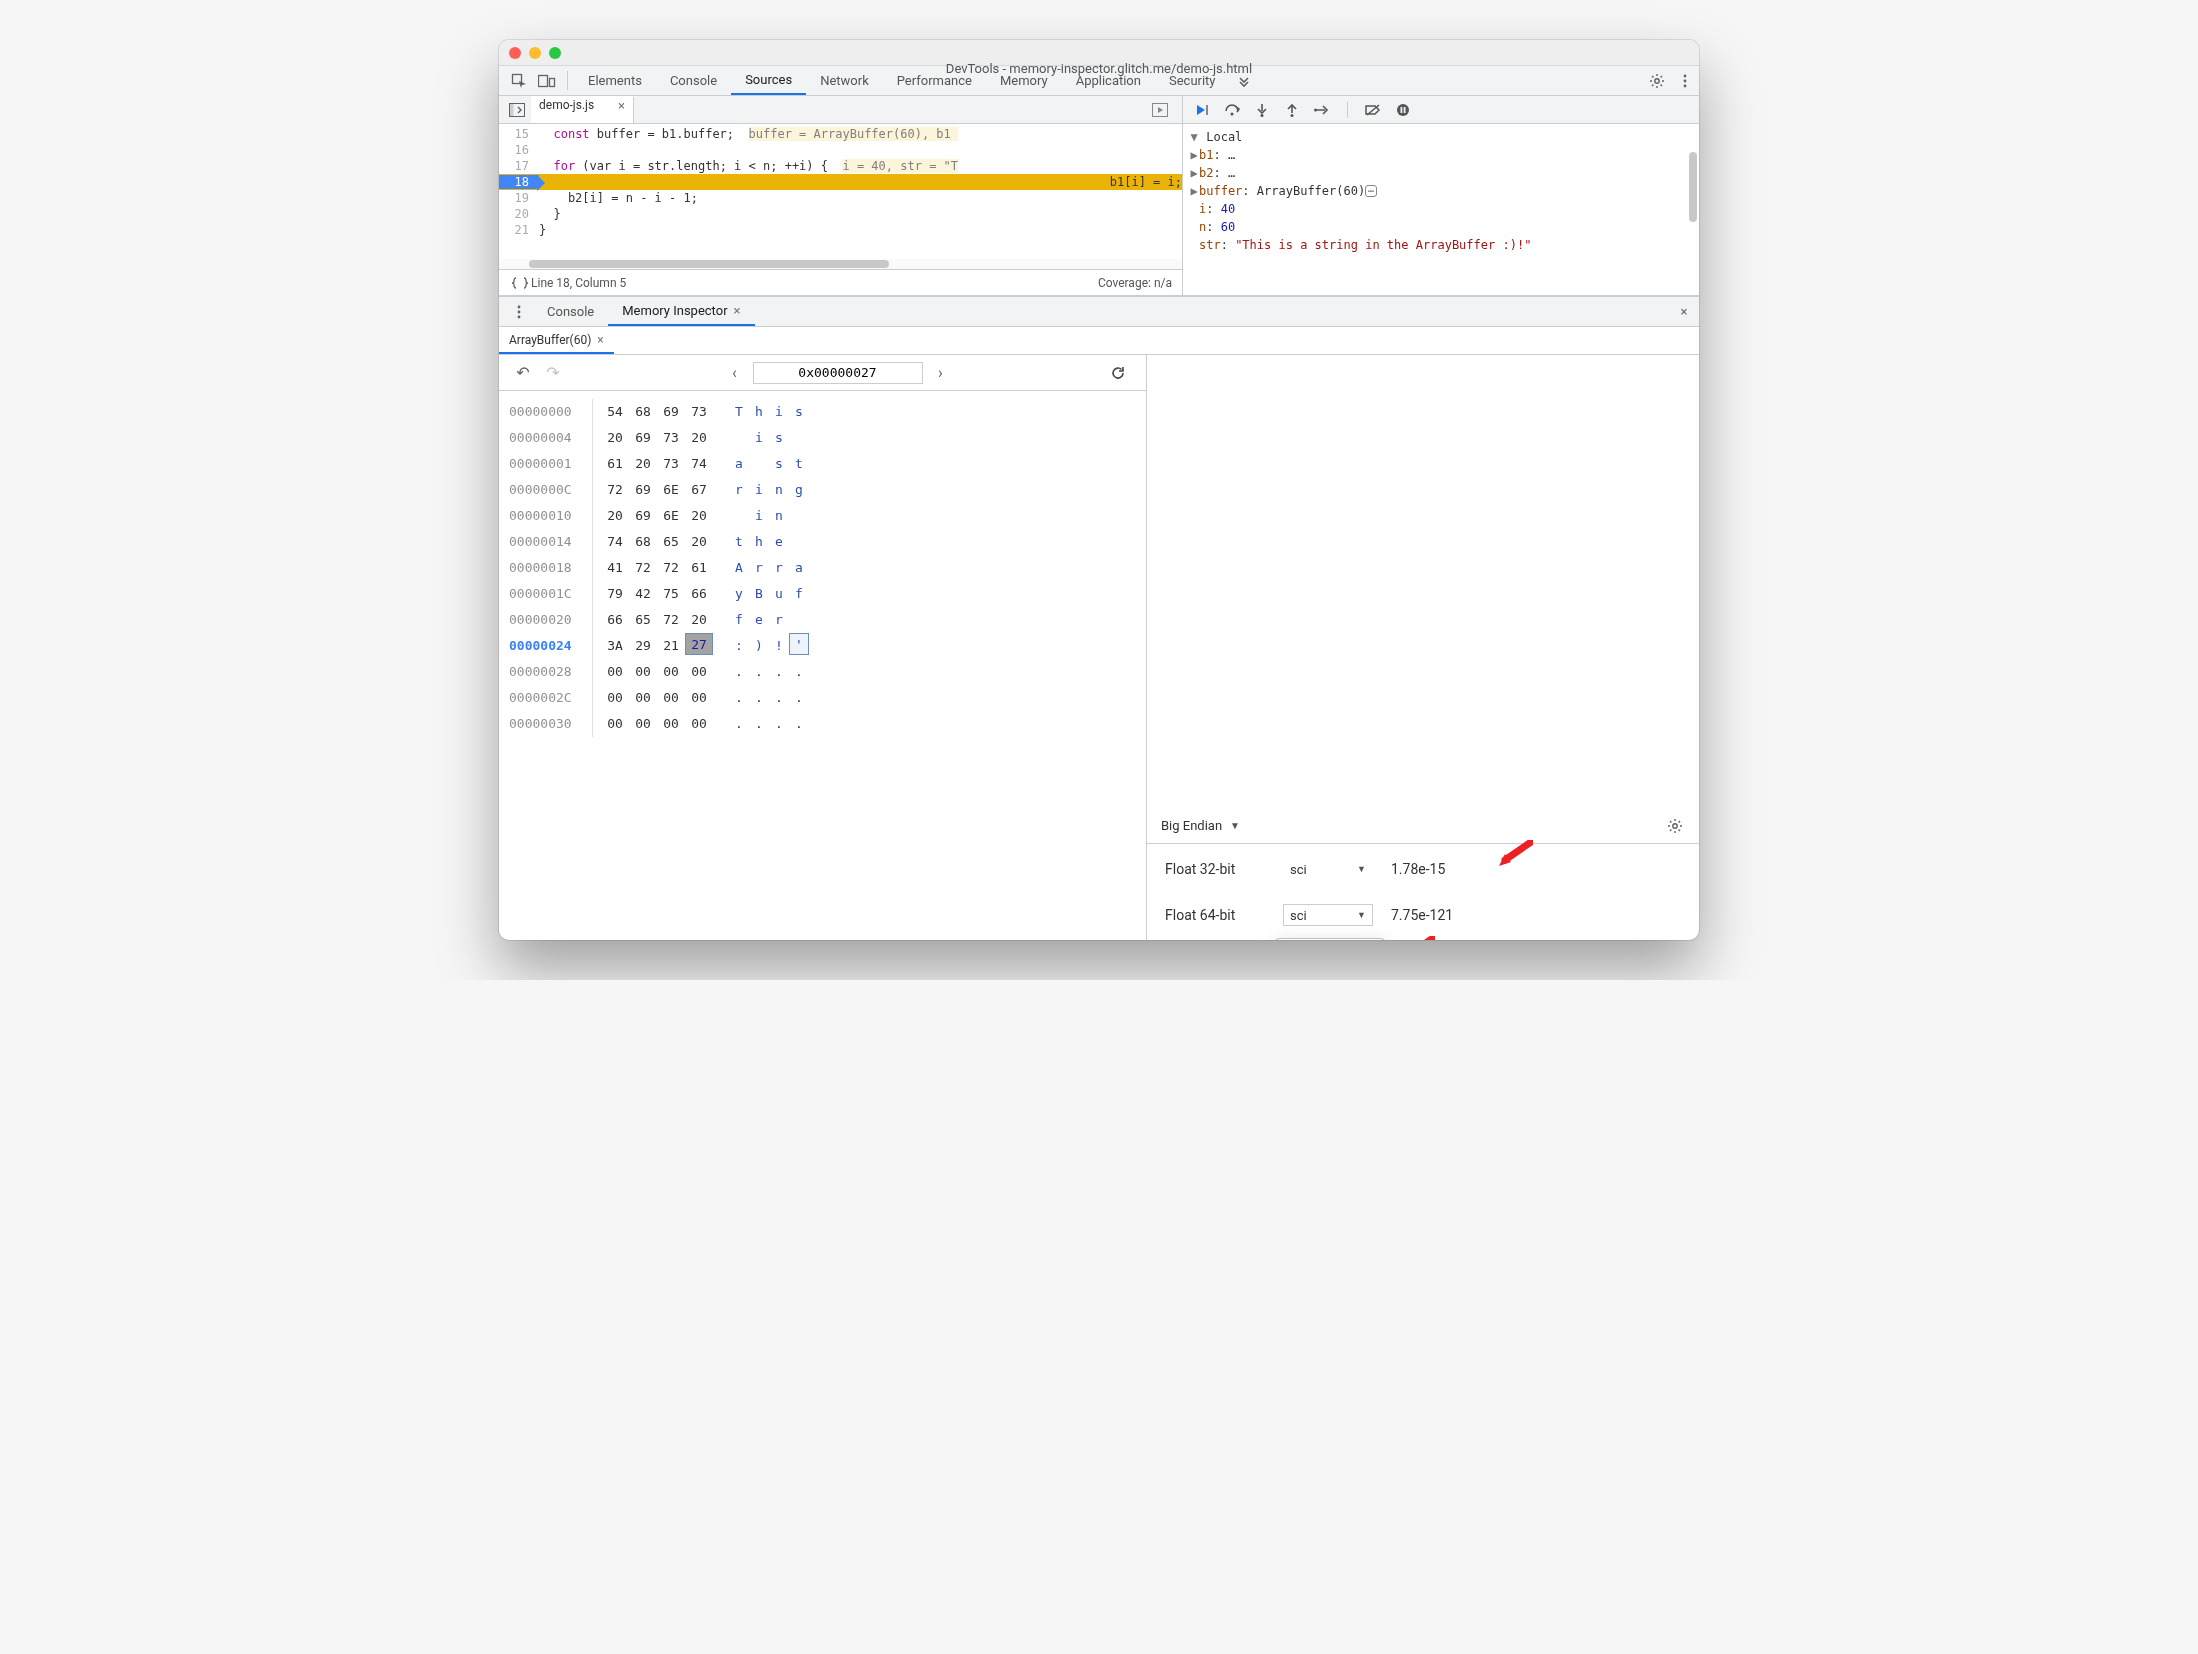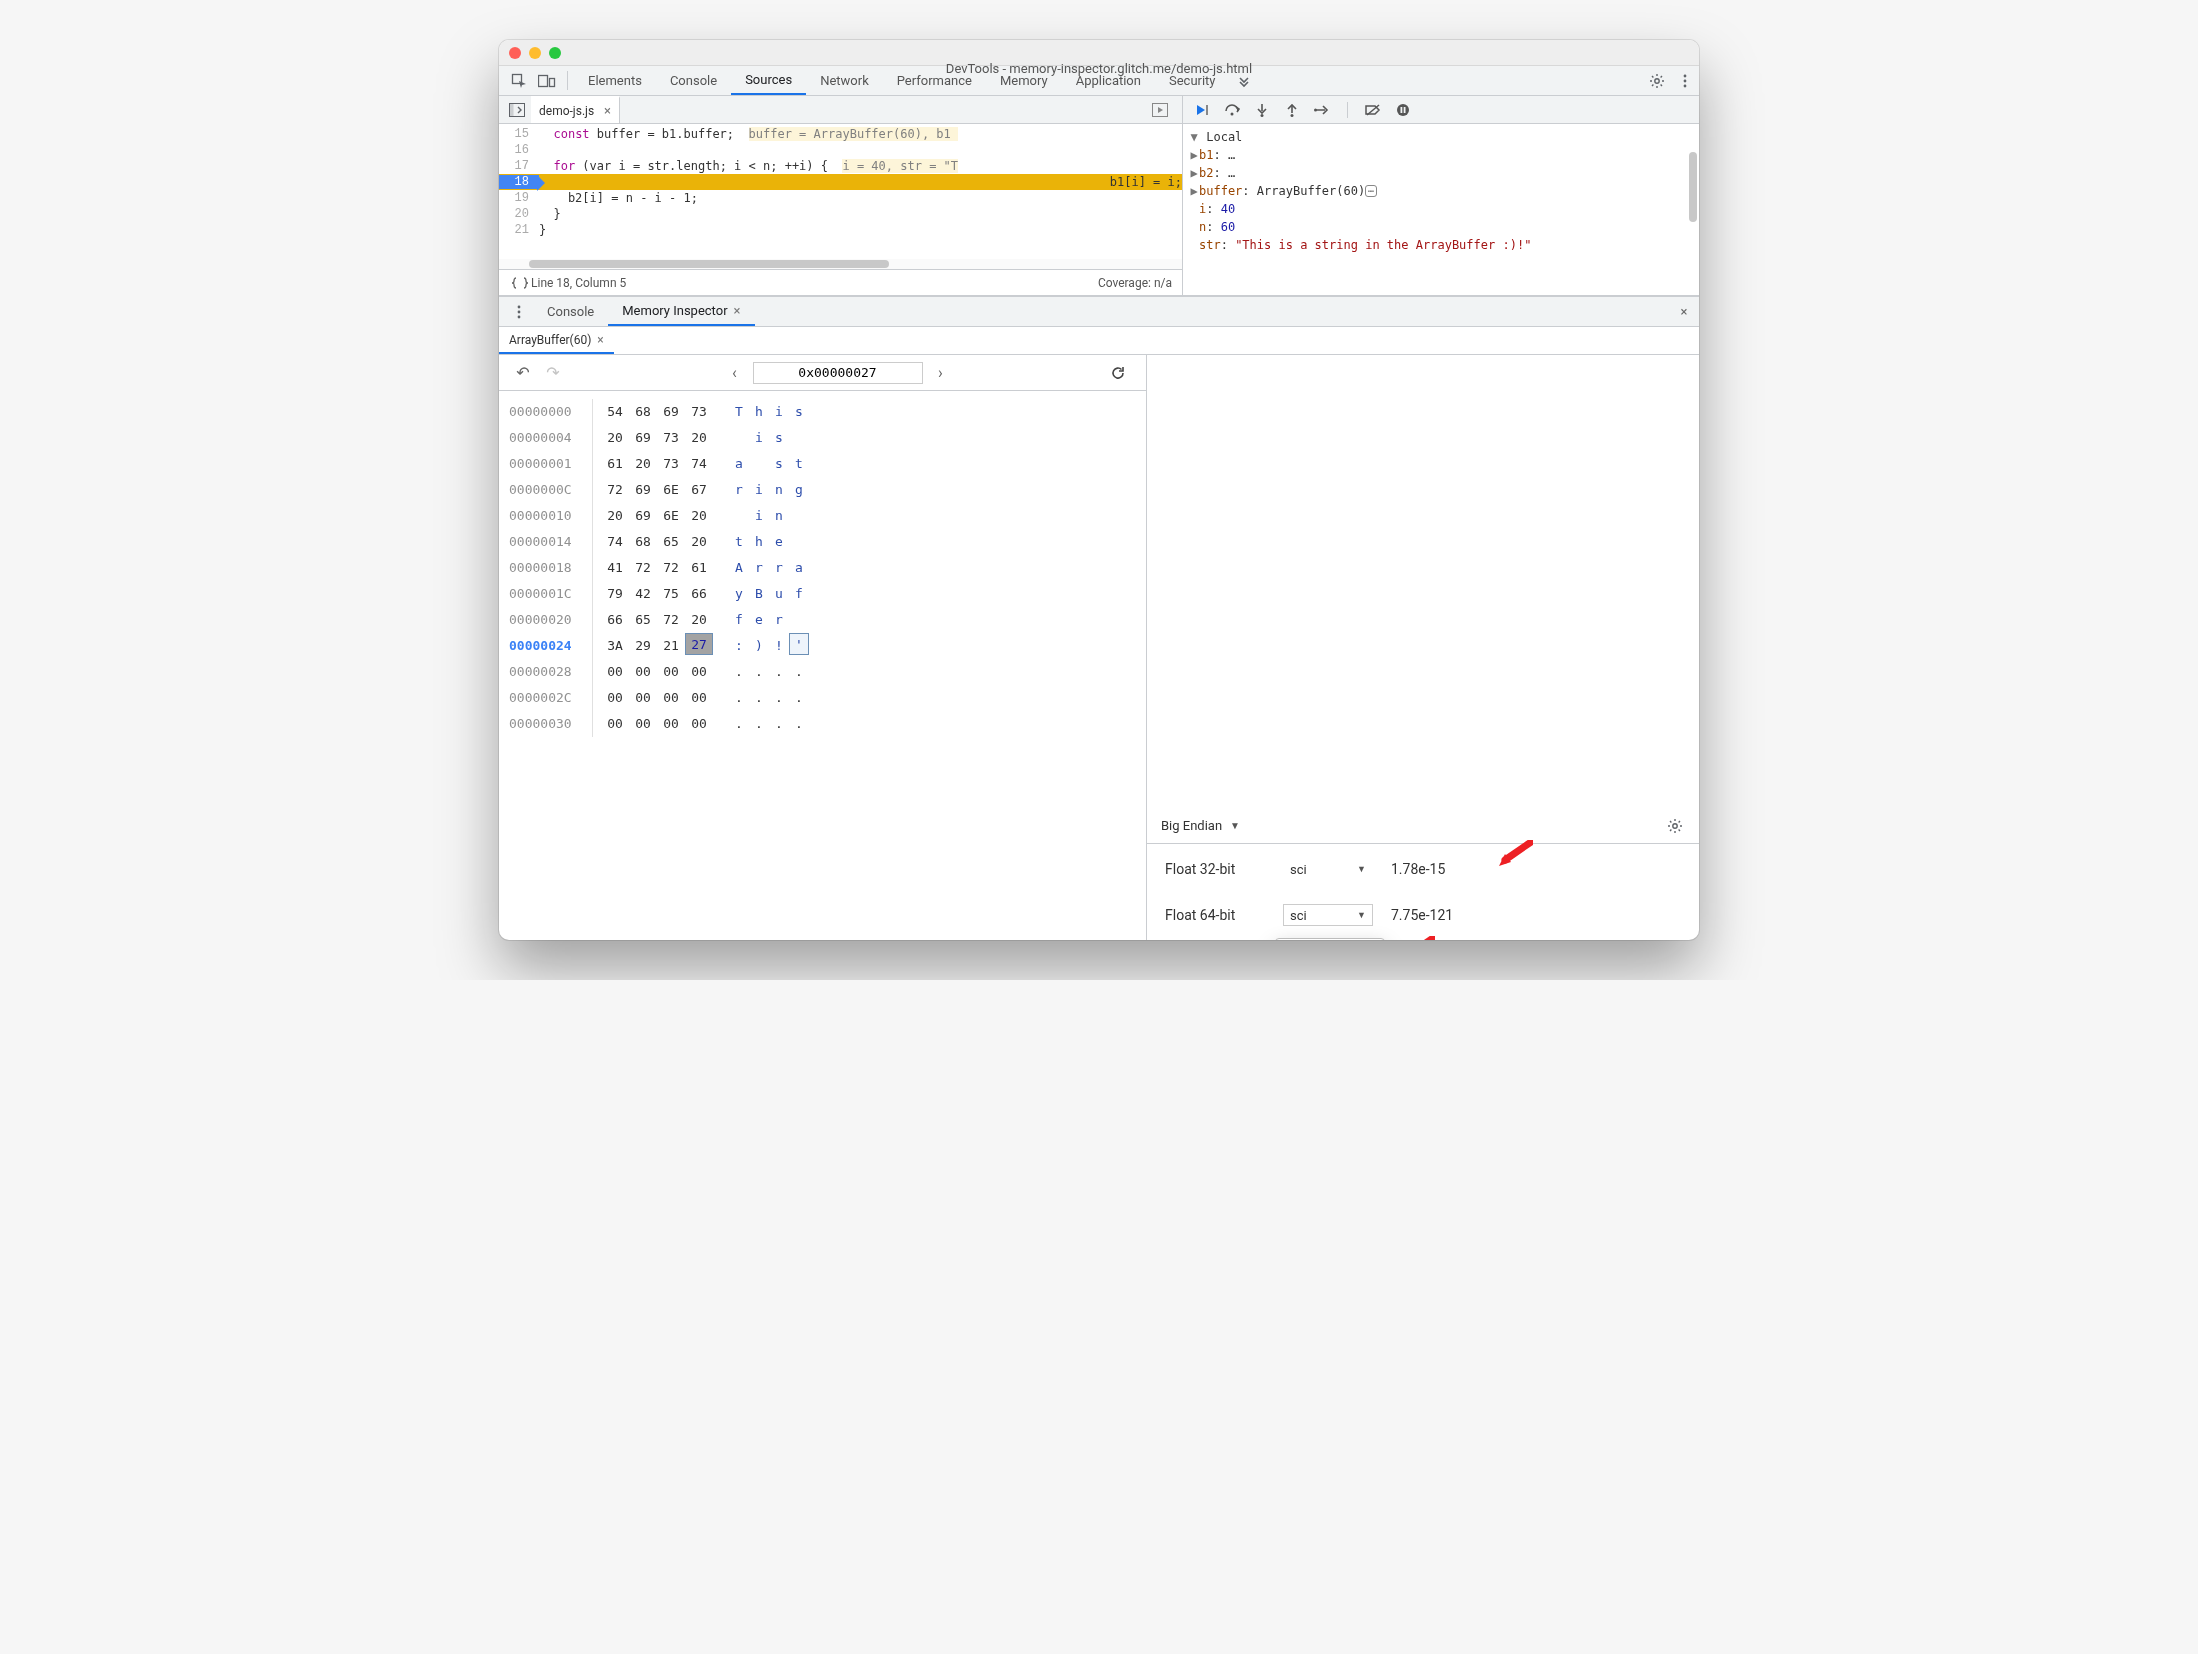--- a/index.html
+++ b/index.html
@@ -68,32 +68,32 @@
   
   .main { flex: 0 0 200px; display: flex; border-bottom: 1px solid var(--border); min-height: 0; }
   .left-pane { flex: 1 1 57%; display: flex; flex-direction: column; min-width: 0; border-right: 1px solid var(--border); }
   .right-pane { flex: 1 1 43%; display: flex; flex-direction: column; min-width: 0; position: relative; }
   
   .filebar {
     height: 28px; background: var(--bg-toolbar); border-bottom: 1px solid var(--border);
     display: flex; align-items: center; padding: 0 4px;
   }
   .filetab {
-    display: flex; align-items: center; gap: 10px; padding: 0 8px; height: 100%;
+    display: flex; gap: 24px; padding: 0 8px; height: 100%;
     background: #fff; border-right: 1px solid var(--border); border-top: 2px solid transparent;
     font-size: 12px; color: #333;
   }
   .filetab .x { color: #777; font-size: 13px; cursor: pointer; }
   .filebar .run { margin-left: auto; margin-right: 4px; color: #888; }
   .code {
     flex: 1; overflow: hidden; font-family: var(--mono); font-size: 12px;
     white-space: pre; position: relative; padding-top: 2px;
   }
   .code-row { display: flex; height: 16px; align-items: center; }
-  .gutter { width: 40px; text-align: right; color: #aaa; padding-right: 10px; flex: none; position: relative; font-family: Liberation Mono, monospace; }
+  .gutter { width: 40px; text-align: right; color: #aaa; padding-right: 10px; flex: none; position: relative; }
   .code-row.current { background: #eab308; justify-content: space-between; }
   .code-row.current .gutter { background: var(--hl-marker); color: #fff; }
   .code-row.current .gutter::after {
     content: ""; position: absolute; right: -6px; top: 0; border: 8px solid transparent;
     border-left-color: var(--hl-marker); border-right: 0;
   }
   .tok-k { color: var(--code-keyword); }
   .tok-c { color: #808080; background: #fdf5d9; }
   .hscroll { height: 10px; background: #fafafa; position: relative; }
   .hscroll .thumb { position: absolute; left: 30px; width: 360px; top: 1px; height: 8px; background: #c8c8c8; border-radius: 4px; }

